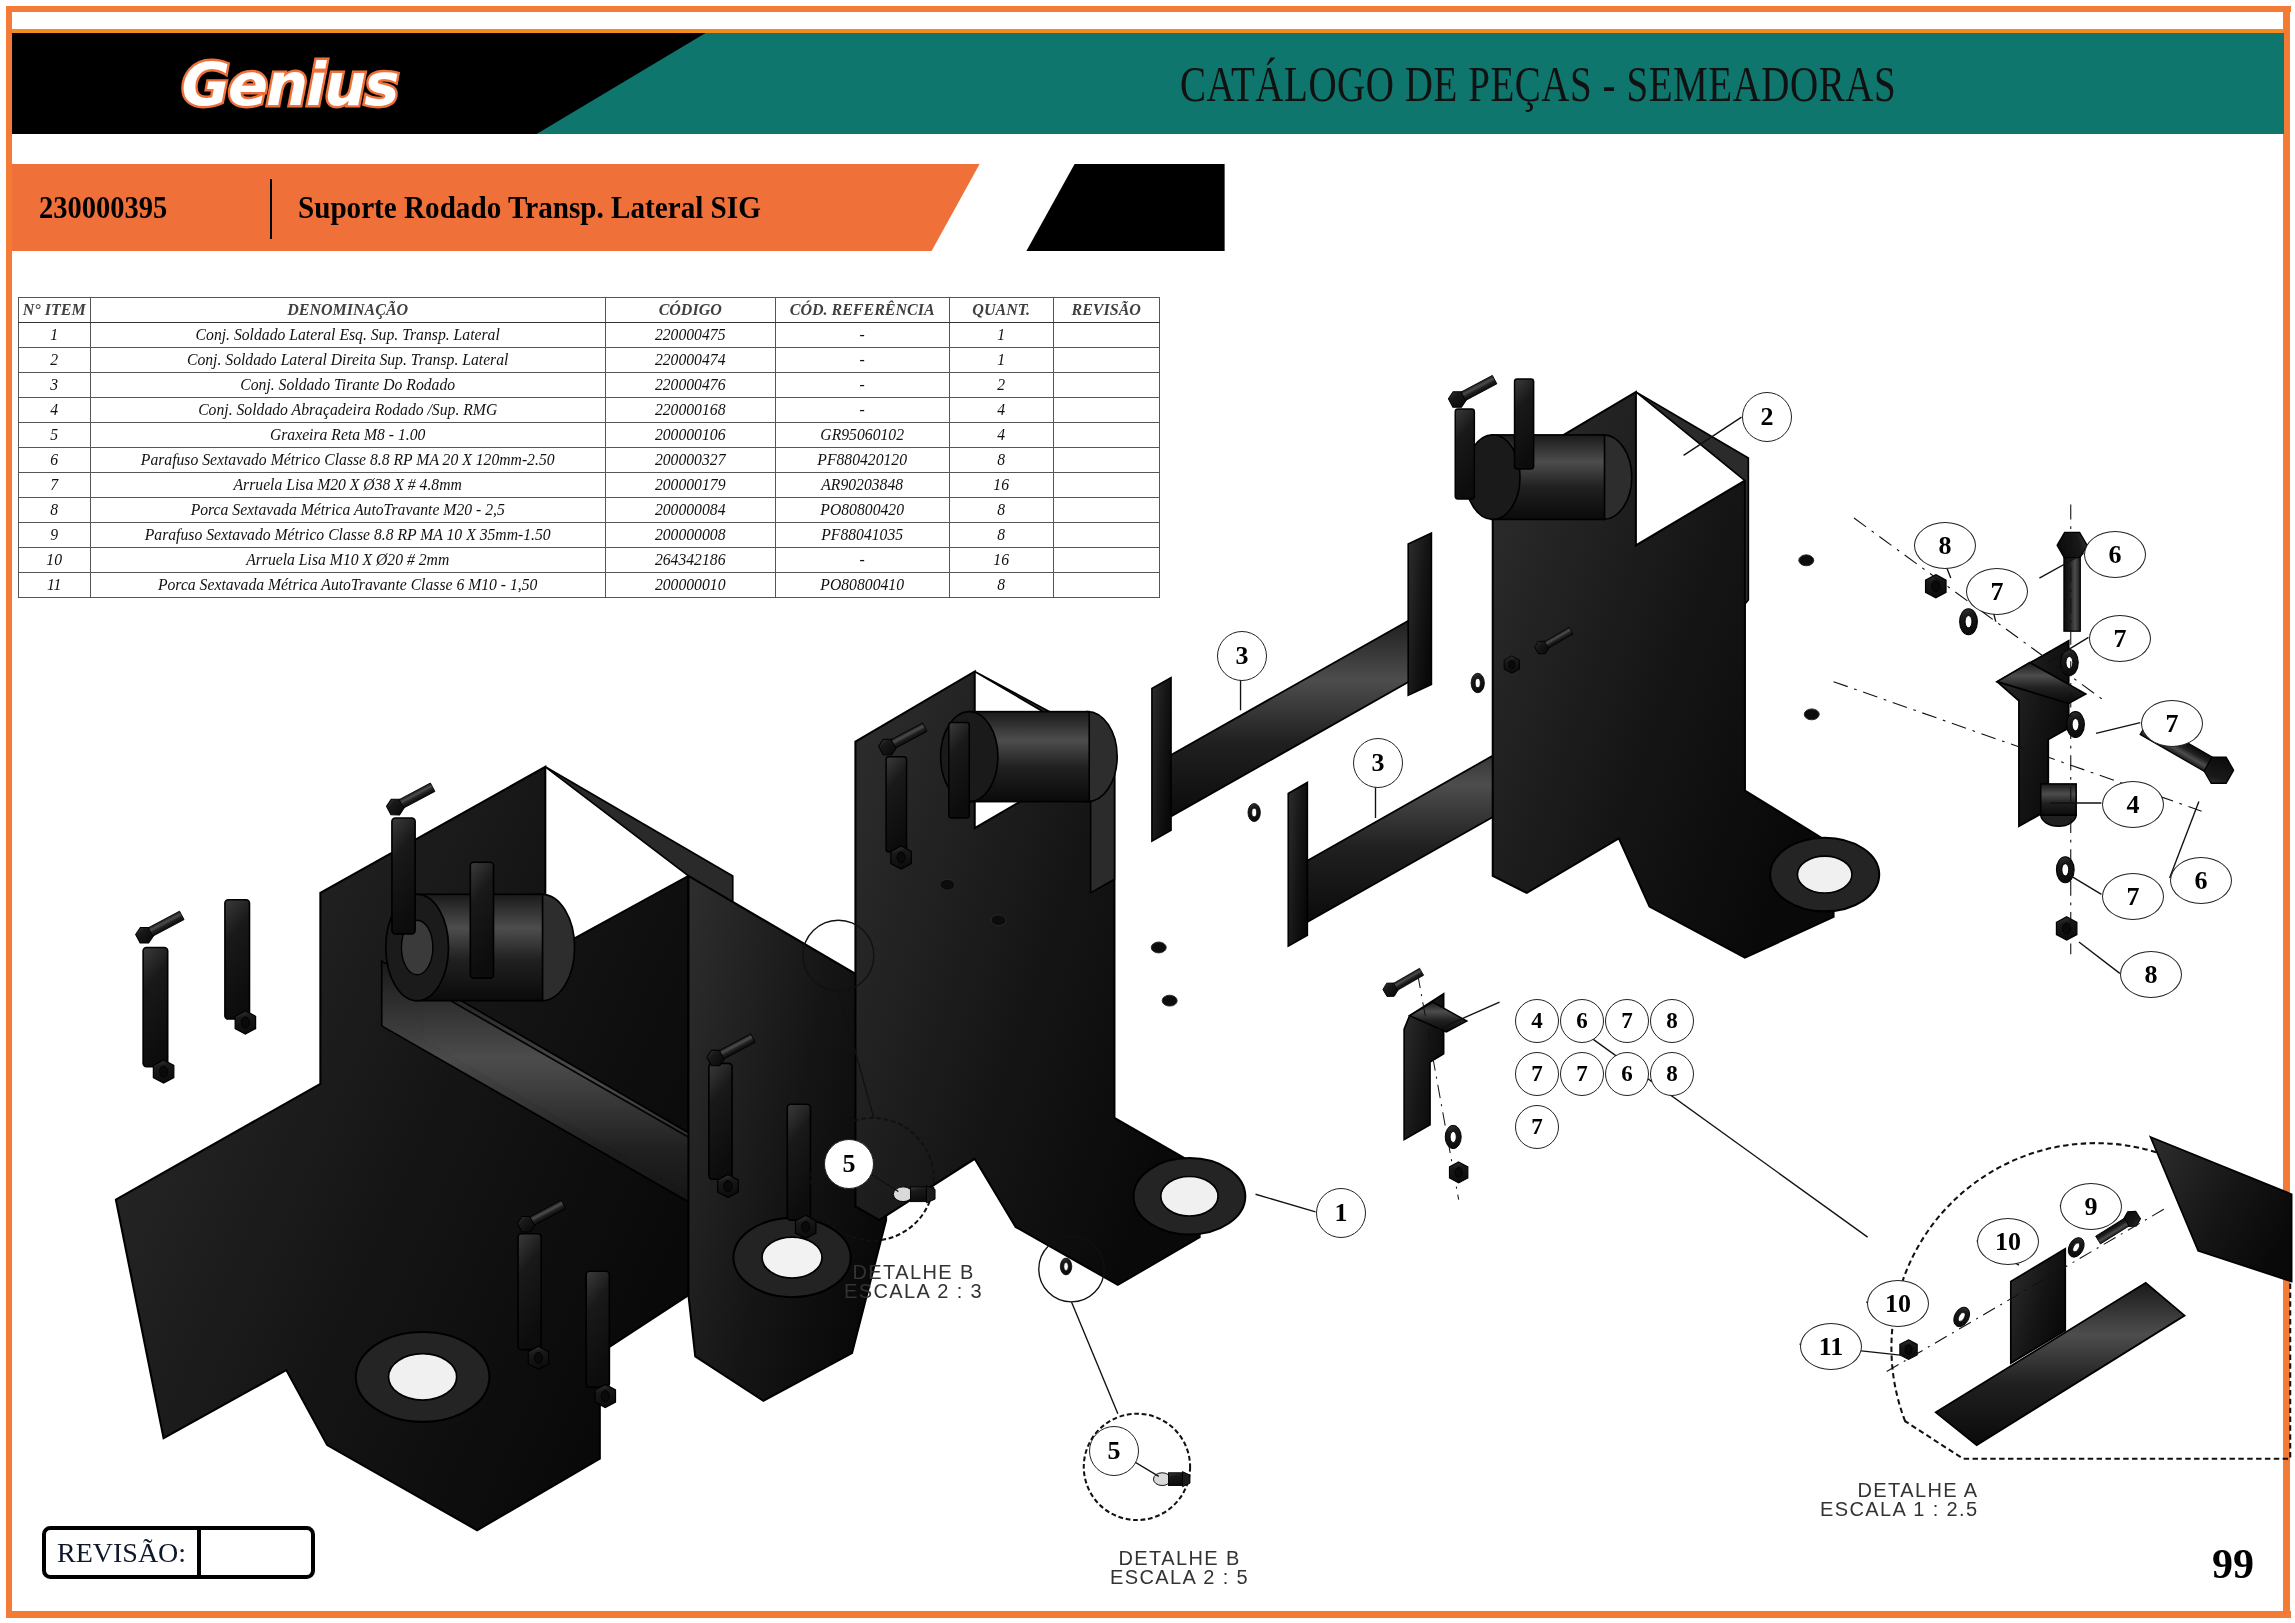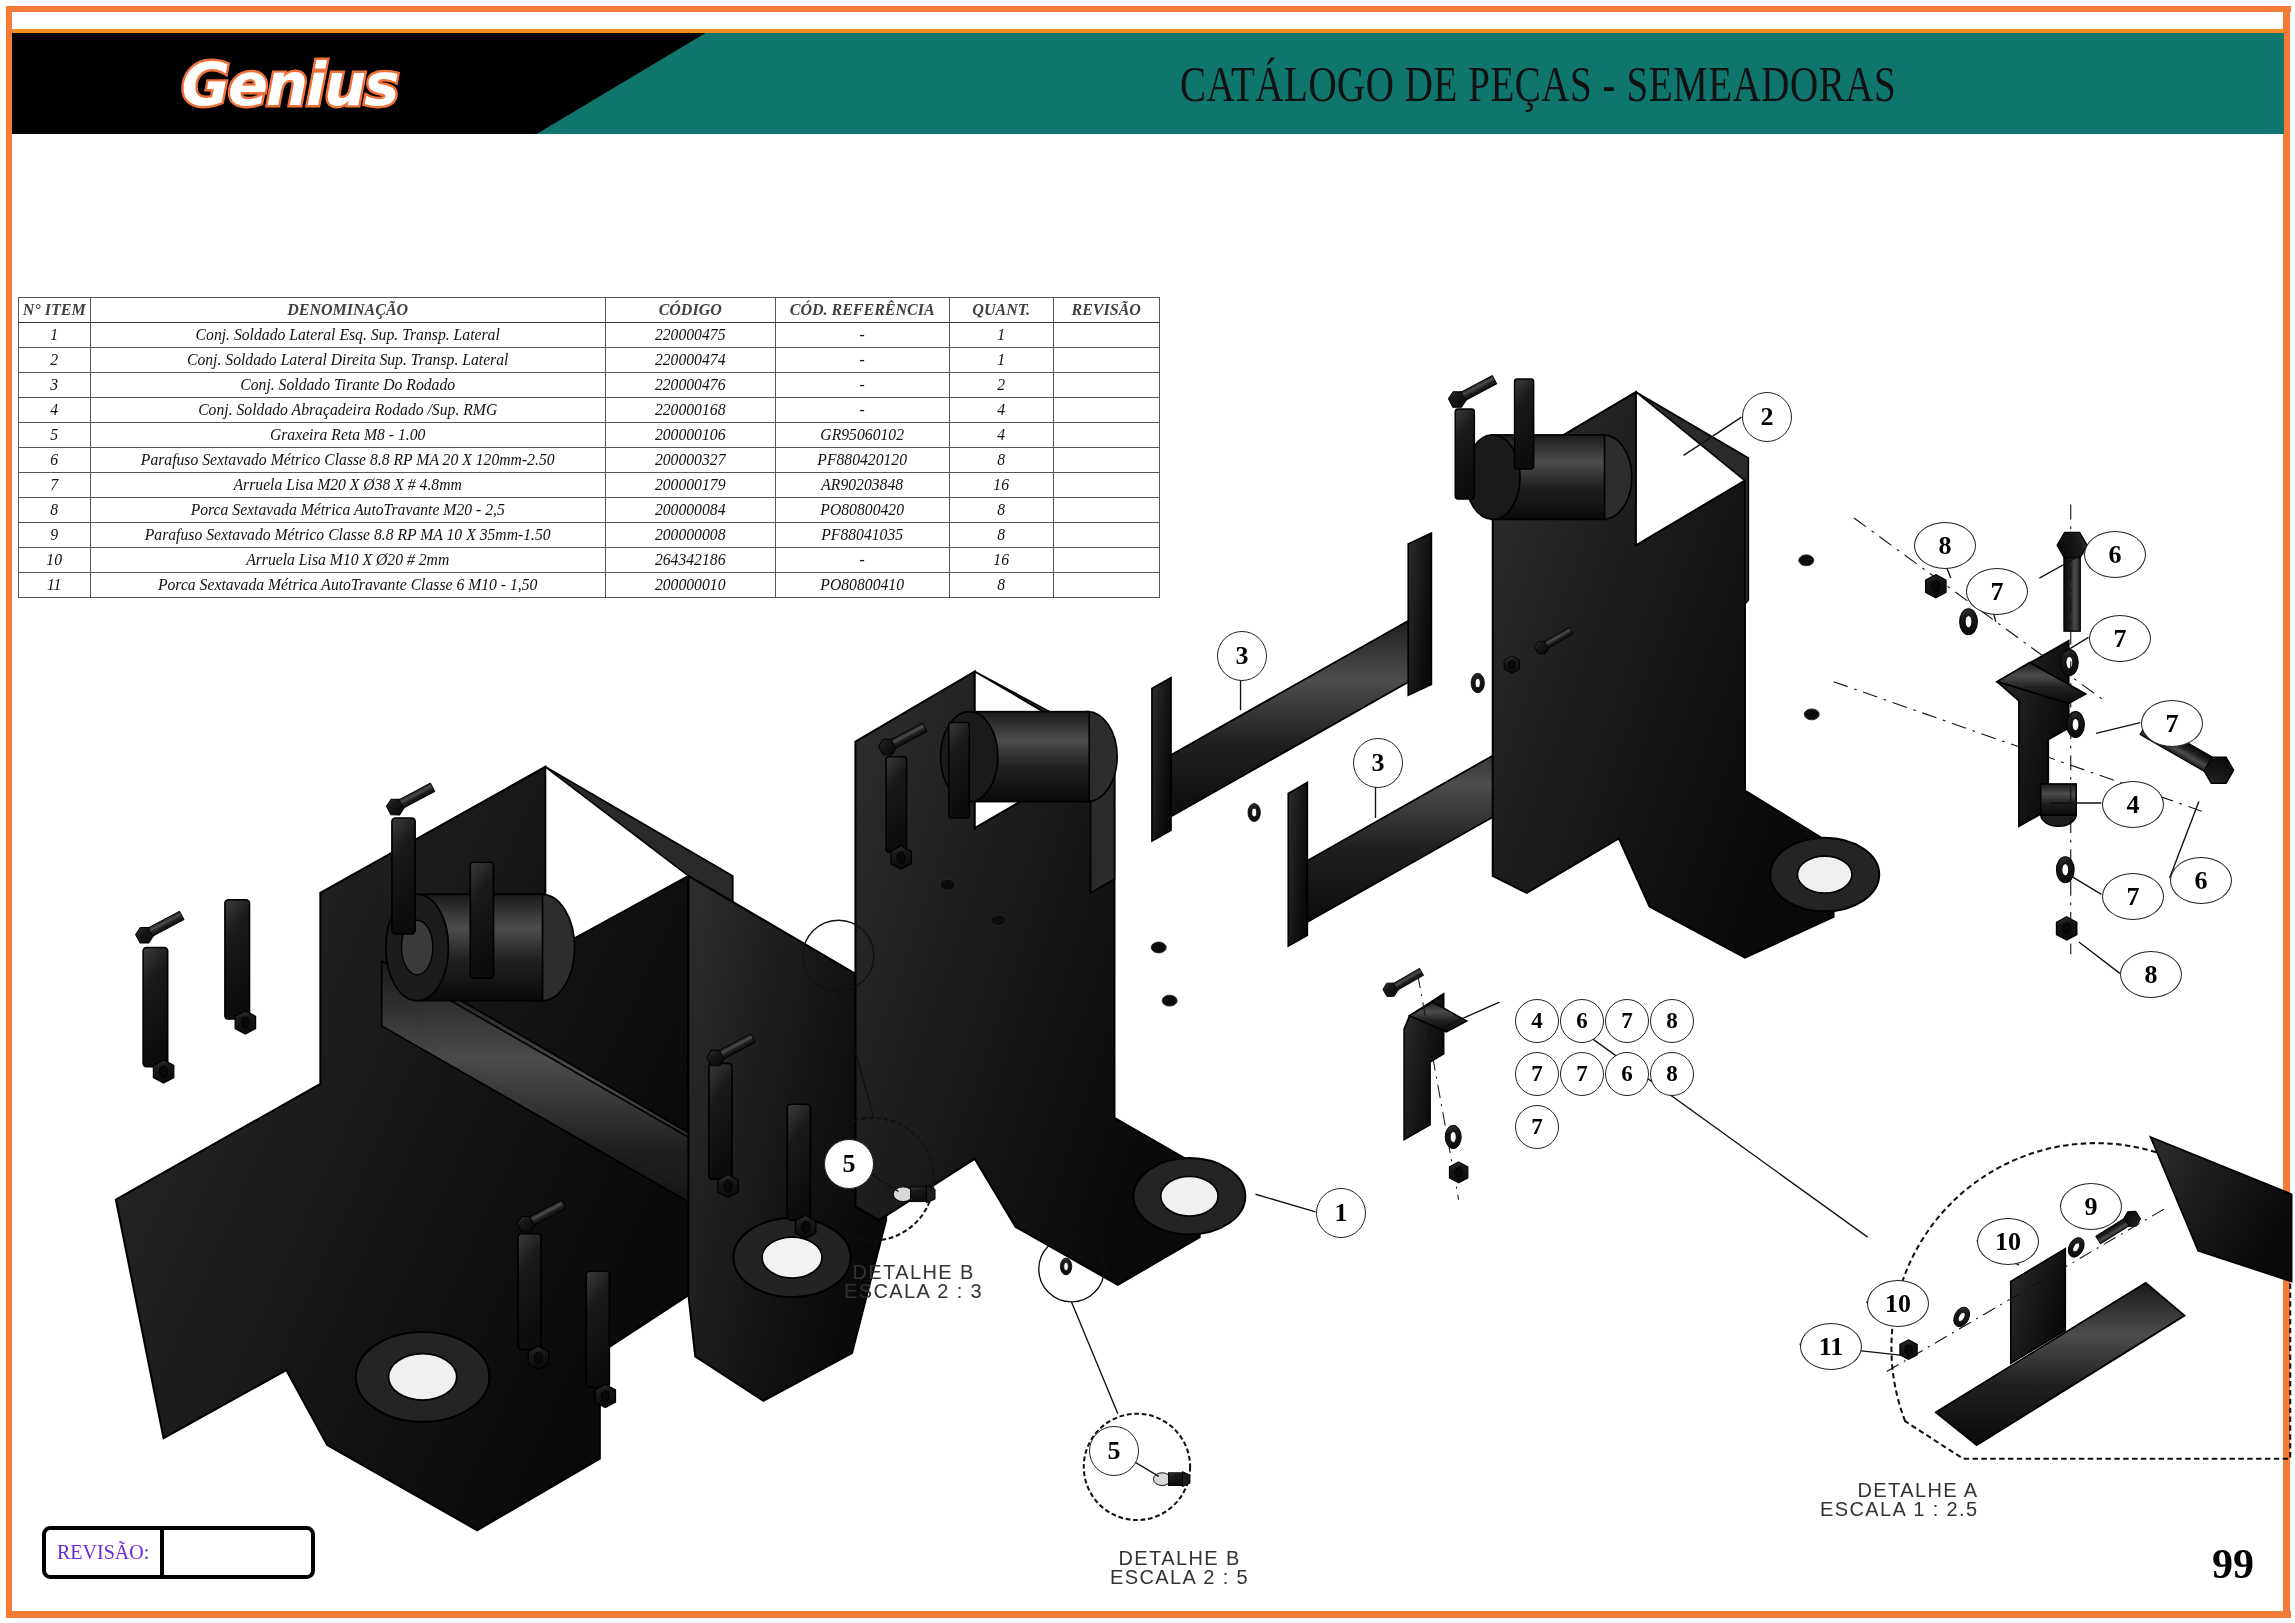--- a/index.html
+++ b/index.html
@@ -72,21 +72,21 @@
   
   .detail-label{position:absolute;font-family:"Liberation Sans",sans-serif;font-size:20px;
      color:#333;line-height:19px;text-align:center;letter-spacing:1.4px;
      white-space:pre-line;}
 
   
   #revbox{position:absolute;left:42px;top:1526px;width:273px;height:53px;
      border:4.1px solid #000;border-radius:8.2px;display:flex;align-items:stretch;
      background:#fff;box-sizing:border-box;}
   #rev-label{display:flex;align-items:center;padding:0 11px;
-     font-family:"Liberation Serif",serif;font-size:20px;color:#6d28d9;white-space:nowrap;}
+     font-family:"Liberation Serif",serif;font-size:28px;color:#0f172a;white-space:nowrap;}
   #rev-sep{width:3.4px;background:#000;}
   #rev-value{flex:1;}
 
   
   #pagenum{position:absolute;right:41px;bottom:35px;font-family:"Liberation Serif",serif;
      font-weight:bold;font-size:42px;color:#000;}
 </style>
 </head>
 <body>
 
@@ -101,20 +101,27 @@
   <div id="header">
     <div id="logo-shape"></div>
     <div id="logo-wrap">
       <span class="logo-text">Genius</span>
     </div>
     <div id="header-title">
       <span>CATÁLOGO DE PEÇAS - SEMEADORAS</span>
     </div>
   </div>
 
+  <div id="subbar">
+    <div id="subbar-orange"></div>
+    <div id="subbar-black"></div>
+    <div id="part-code">230000395</div>
+    <div id="part-divider"></div>
+    <div id="part-name">Suporte Rodado Transp. Lateral SIG</div>
+  </div>
 
   <table id="bom">
     <colgroup>
       <col class="c-item">
         <col class="c-den">
         <col class="c-cod">
       <col class="c-ref">
         <col class="c-qt">
         <col class="c-rev">
     </colgroup>

